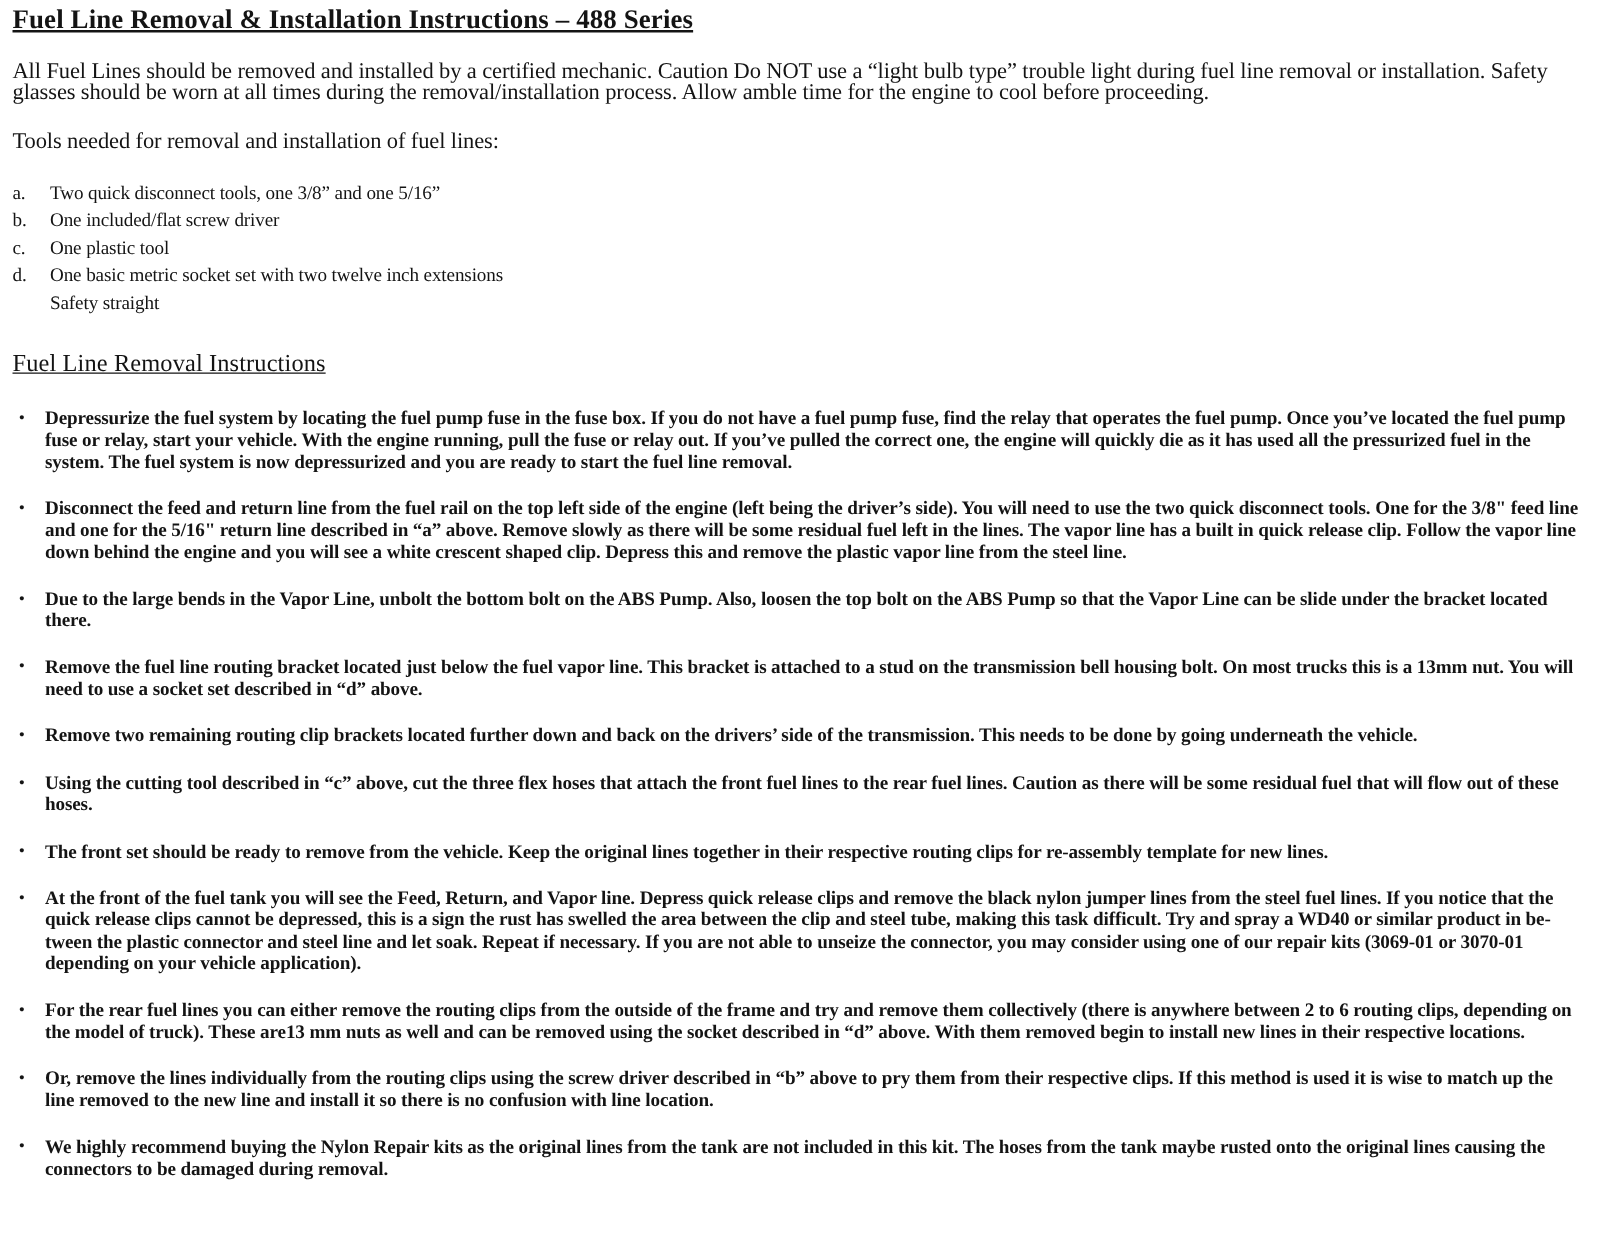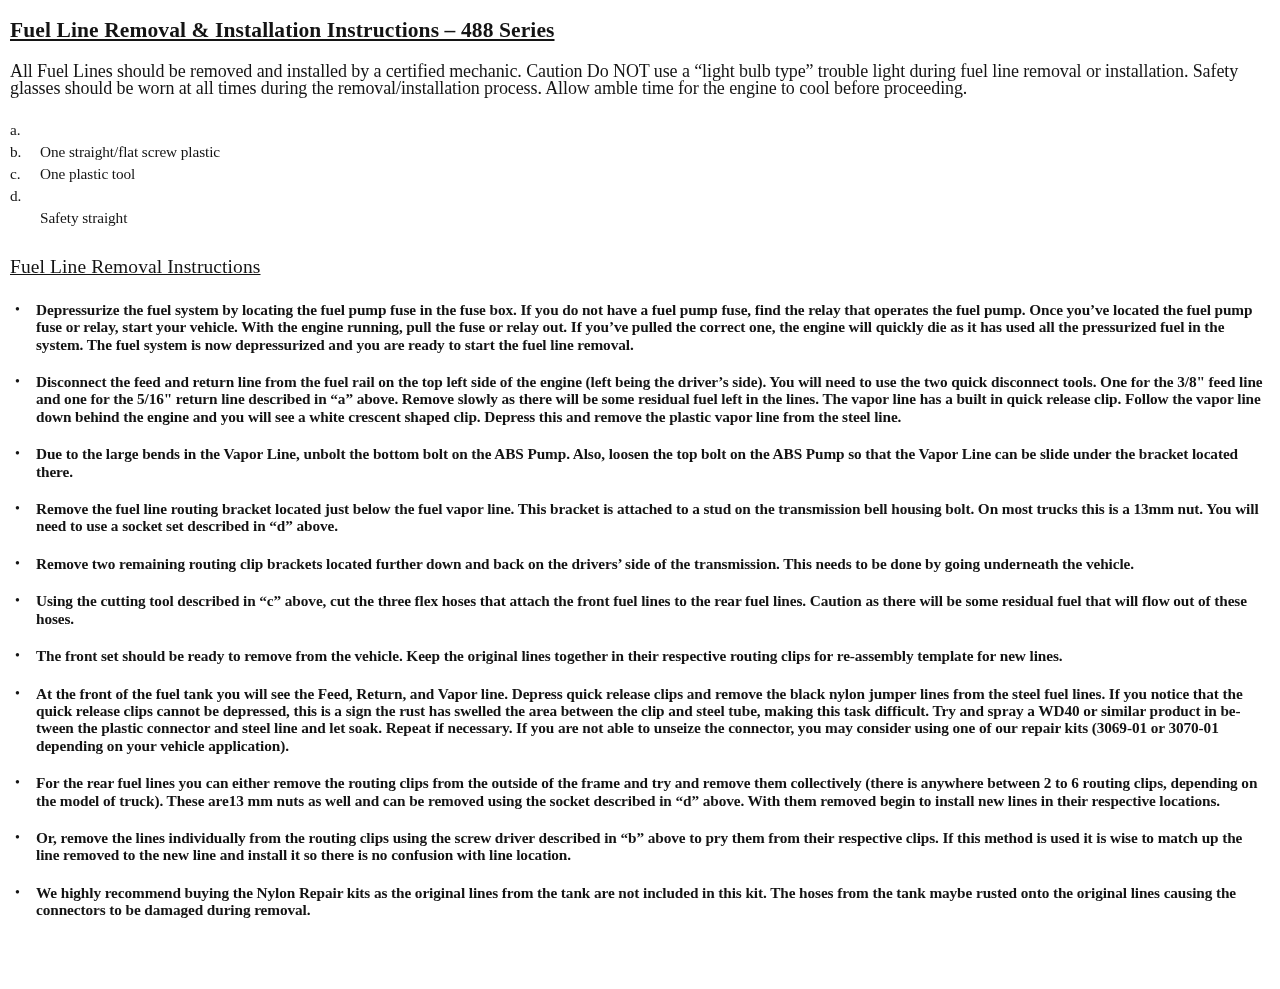--- a/index.html
+++ b/index.html
@@ -7,21 +7,21 @@
     padding: 0;
     background: #ffffff;
     color: #141414;
     font-family: "Liberation Serif", serif;
   }
   .page {
     width: 1280px;
     min-height: 989px;
     box-sizing: border-box;
     background: #ffffff;
-    padding: 18px 14px 24px 10px;
+    padding: 3px 14px 24px 10px;
   }
   h1.doc-title {
     font-size: 21.5px;
     font-weight: bold;
     text-decoration: underline;
     margin: 0 0 20px 0;
     letter-spacing: 0.1px;
   }
   p.body-para {
     font-size: 18px;
@@ -80,39 +80,42 @@
 </style>
 </head>
 <body>
 
 <div class="page">
 
   <h1 class="doc-title">Fuel Line Removal &amp; Installation Instructions – 488 Series</h1>
 
   <p class="body-para">All Fuel Lines should be removed and installed by a certified mechanic. Caution Do NOT use a “light bulb type” trouble light during fuel line removal or installation. Safety glasses should be worn at all times during the removal/installation process. Allow amble time for the engine to cool before proceeding.</p>
 
+  <p class="body-para tools-heading">Tools needed for removal and installation of fuel lines:</p>
 
   <ol class="tools-list">
 
       <li class="tool-item">
         <span class="tool-letter">a.</span>
+        <span class="tool-text">Two quick disconnect tools, one 3/8” and one 5/16”</span>
       </li>
 
       <li class="tool-item">
         <span class="tool-letter">b.</span>
-        <span class="tool-text">One straight/flat screw plastic</span>
+        <span class="tool-text">One included/flat screw driver</span>
       </li>
 
       <li class="tool-item">
         <span class="tool-letter">c.</span>
         <span class="tool-text">One plastic tool</span>
       </li>
 
       <li class="tool-item">
         <span class="tool-letter">d.</span>
+        <span class="tool-text">One basic metric socket set with two twelve inch extensions</span>
       </li>
 
       <li class="tool-item">
         <span class="tool-letter"></span>
         <span class="tool-text">Safety straight</span>
       </li>
     </ol>
 
   <h2 class="section-heading">Fuel Line Removal Instructions</h2>
 

